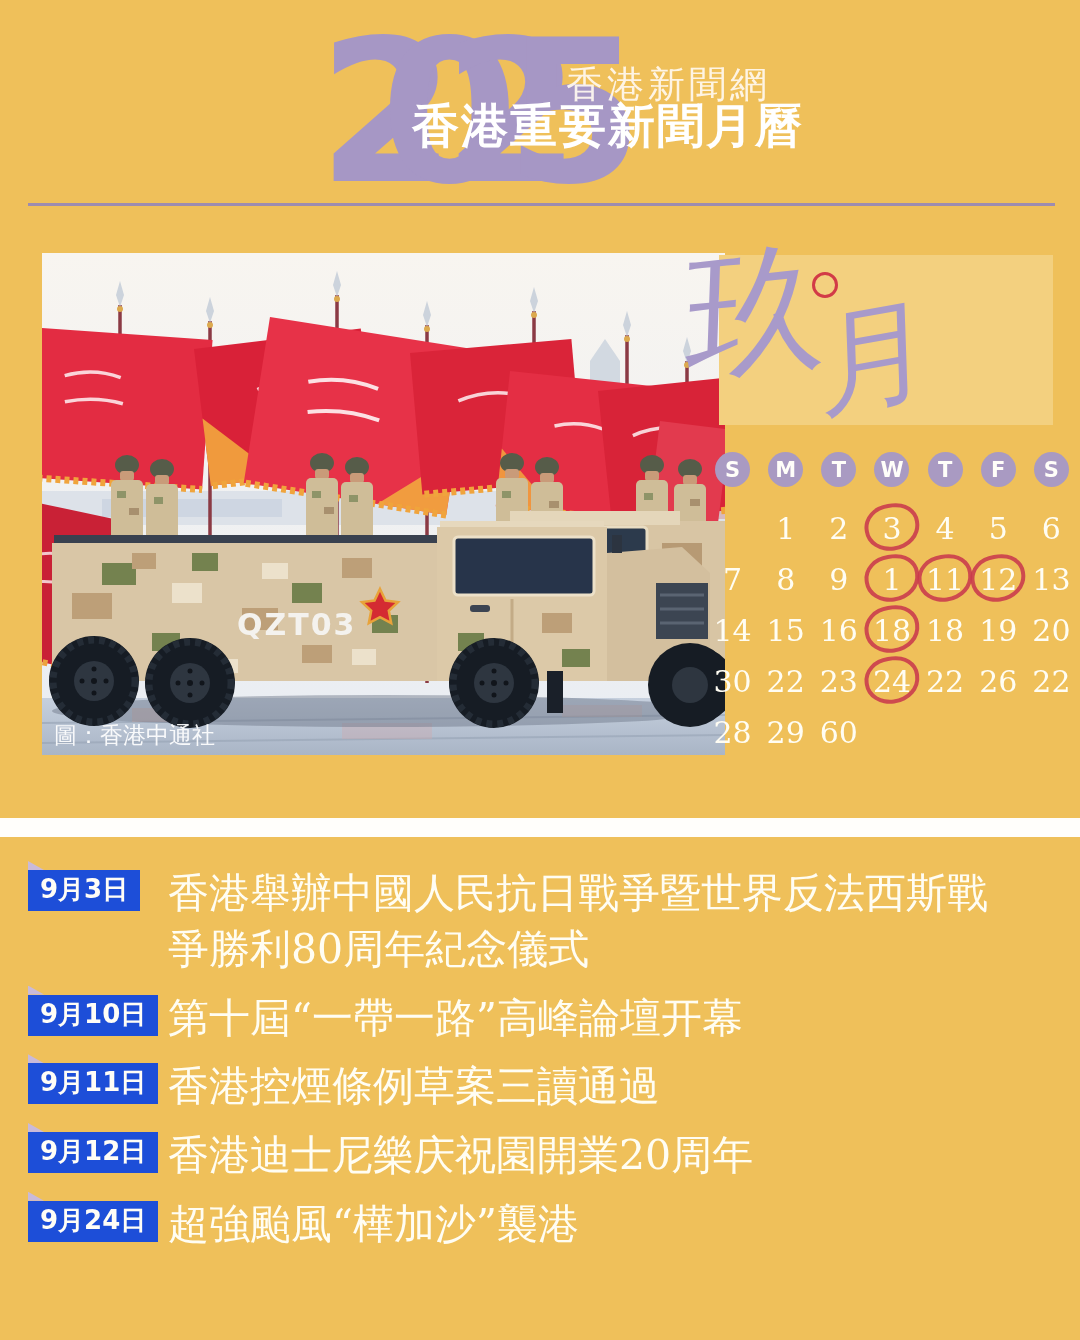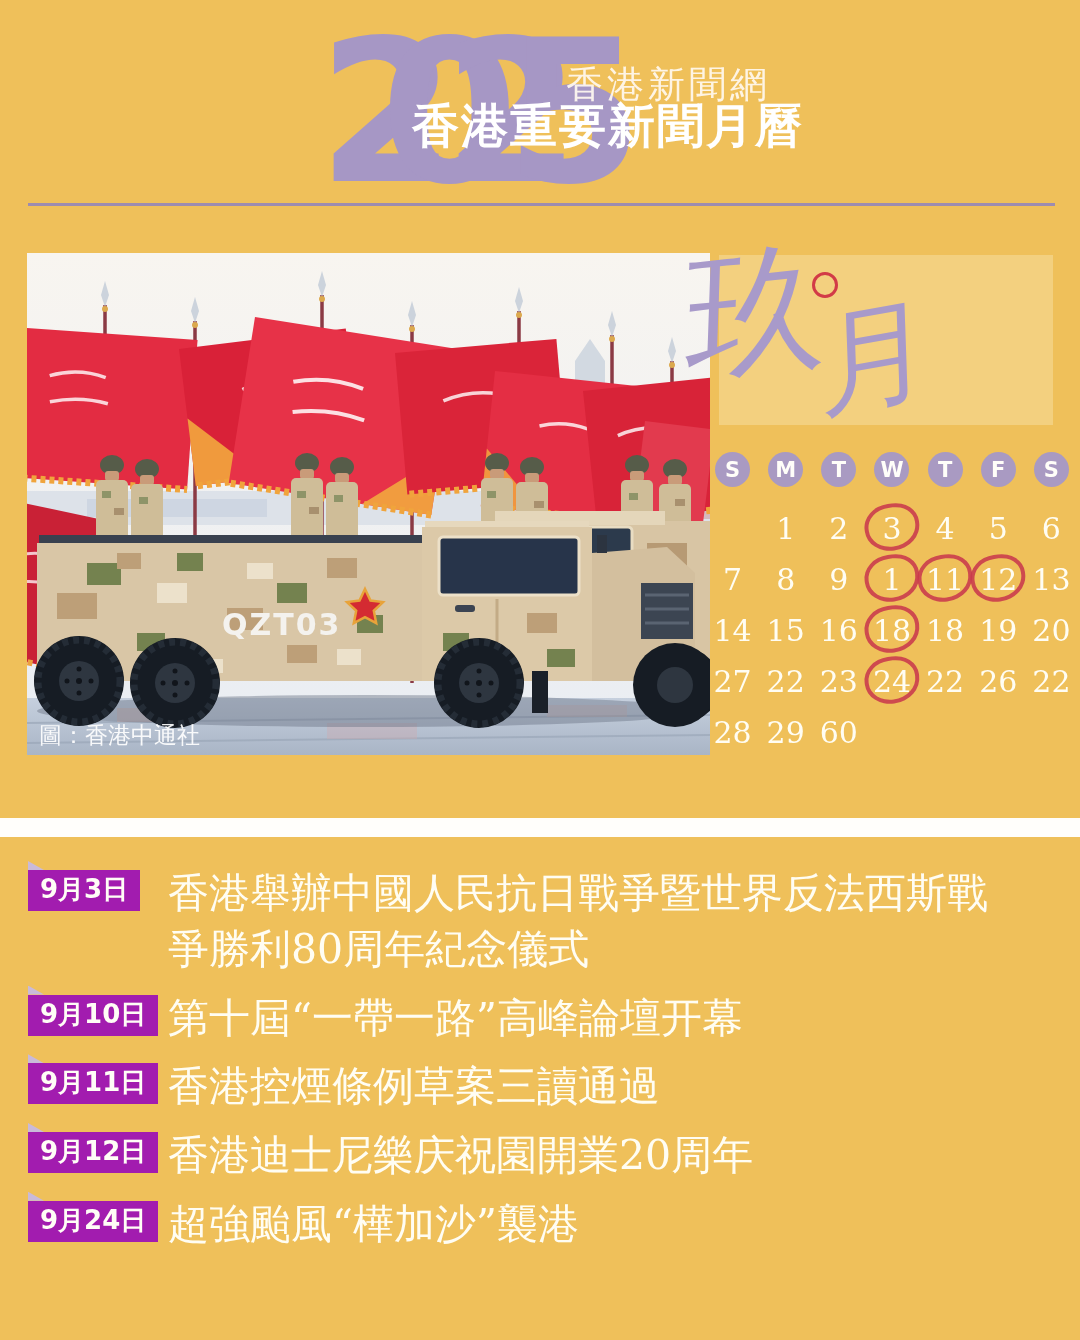--- a/index.html
+++ b/index.html
@@ -9,21 +9,21 @@
   
   .hline{position:absolute;left:28px;top:203px;width:1027px;height:3px;background:#9d8cb0;z-index:1;}
   .year{position:absolute;left:318px;top:14px;font-size:198px;font-weight:bold;line-height:1;
         letter-spacing:-0.38em;color:#a697c5;z-index:2;}
   .site-name{position:absolute;left:566px;top:60px;font-size:37px;letter-spacing:4px;
         color:rgba(255,249,240,0.92);z-index:3;}
   .page-title{position:absolute;left:412px;top:95px;font-size:47px;font-weight:bold;
         color:#ffffff;letter-spacing:2px;z-index:3;}
 
   
-  .photo{position:absolute;left:27px;top:253px;width:683px;height:502px;overflow:hidden;}
+  .photo{position:absolute;left:42px;top:253px;width:683px;height:502px;overflow:hidden;}
 
   
   .month-panel{position:absolute;left:719px;top:255px;width:334px;height:170px;background:#f3d07f;}
   .cal-char1{position:absolute;left:686px;top:242px;font-size:142px;line-height:1;color:#a89aca;
         font-family:"DejaVu Serif","Liberation Serif",serif;transform:rotate(-6deg) skewX(-8deg);z-index:4;}
   .cal-char2{position:absolute;left:818px;top:300px;font-size:114px;line-height:1;color:#a89aca;
         font-family:"DejaVu Serif","Liberation Serif",serif;transform:rotate(-10deg) skewX(-8deg);z-index:4;}
   .seal{position:absolute;left:812px;top:272px;width:20px;height:20px;border:3px solid #d23b47;
         border-radius:50%;z-index:5;}
 
@@ -41,21 +41,21 @@
         transform:translate(-50%,-54%) rotate(-8deg);}
 
   
   .stripe{position:absolute;left:0;top:818px;width:1080px;height:19px;background:#fffefb;}
 
   
   .news-list{position:absolute;left:28px;top:870px;width:1036px;display:flex;
         flex-direction:column;gap:17px;}
   .news-item{display:flex;align-items:flex-start;}
   .badge-col{flex:0 0 140px;}
-  .badge{position:relative;display:inline-block;background:#a21caf;color:#fffdf6;font-weight:bold;
+  .badge{position:relative;display:inline-block;background:#1d4ed8;color:#fffdf6;font-weight:bold;
         font-size:26px;line-height:1;padding:6px 12px 9px;}
   .fold{position:absolute;left:0;top:-9px;width:16px;height:9px;background:#c9bad9;
         clip-path:polygon(0 0,100% 100%,0 100%);}
   .news-text{flex:0 1 auto;max-width:858px;font-family:"DejaVu Serif","Liberation Serif",serif;
         font-size:41px;line-height:1.36;color:#fffdf3;margin-top:-4px;}
 </style>
 </head>
 <body>
 
 <div class="page">
@@ -369,21 +369,21 @@
         <div class="day circled">11</div>
         <div class="day circled">12</div>
         <div class="day">13</div>
         <div class="day">14</div>
         <div class="day">15</div>
         <div class="day">16</div>
         <div class="day circled">18</div>
         <div class="day">18</div>
         <div class="day">19</div>
         <div class="day">20</div>
-        <div class="day">27</div>
+        <div class="day">30</div>
         <div class="day">22</div>
         <div class="day">23</div>
         <div class="day circled">24</div>
         <div class="day">22</div>
         <div class="day">26</div>
         <div class="day">22</div>
         <div class="day">28</div>
         <div class="day">29</div>
         <div class="day">60</div>
         <div class="day"></div>

